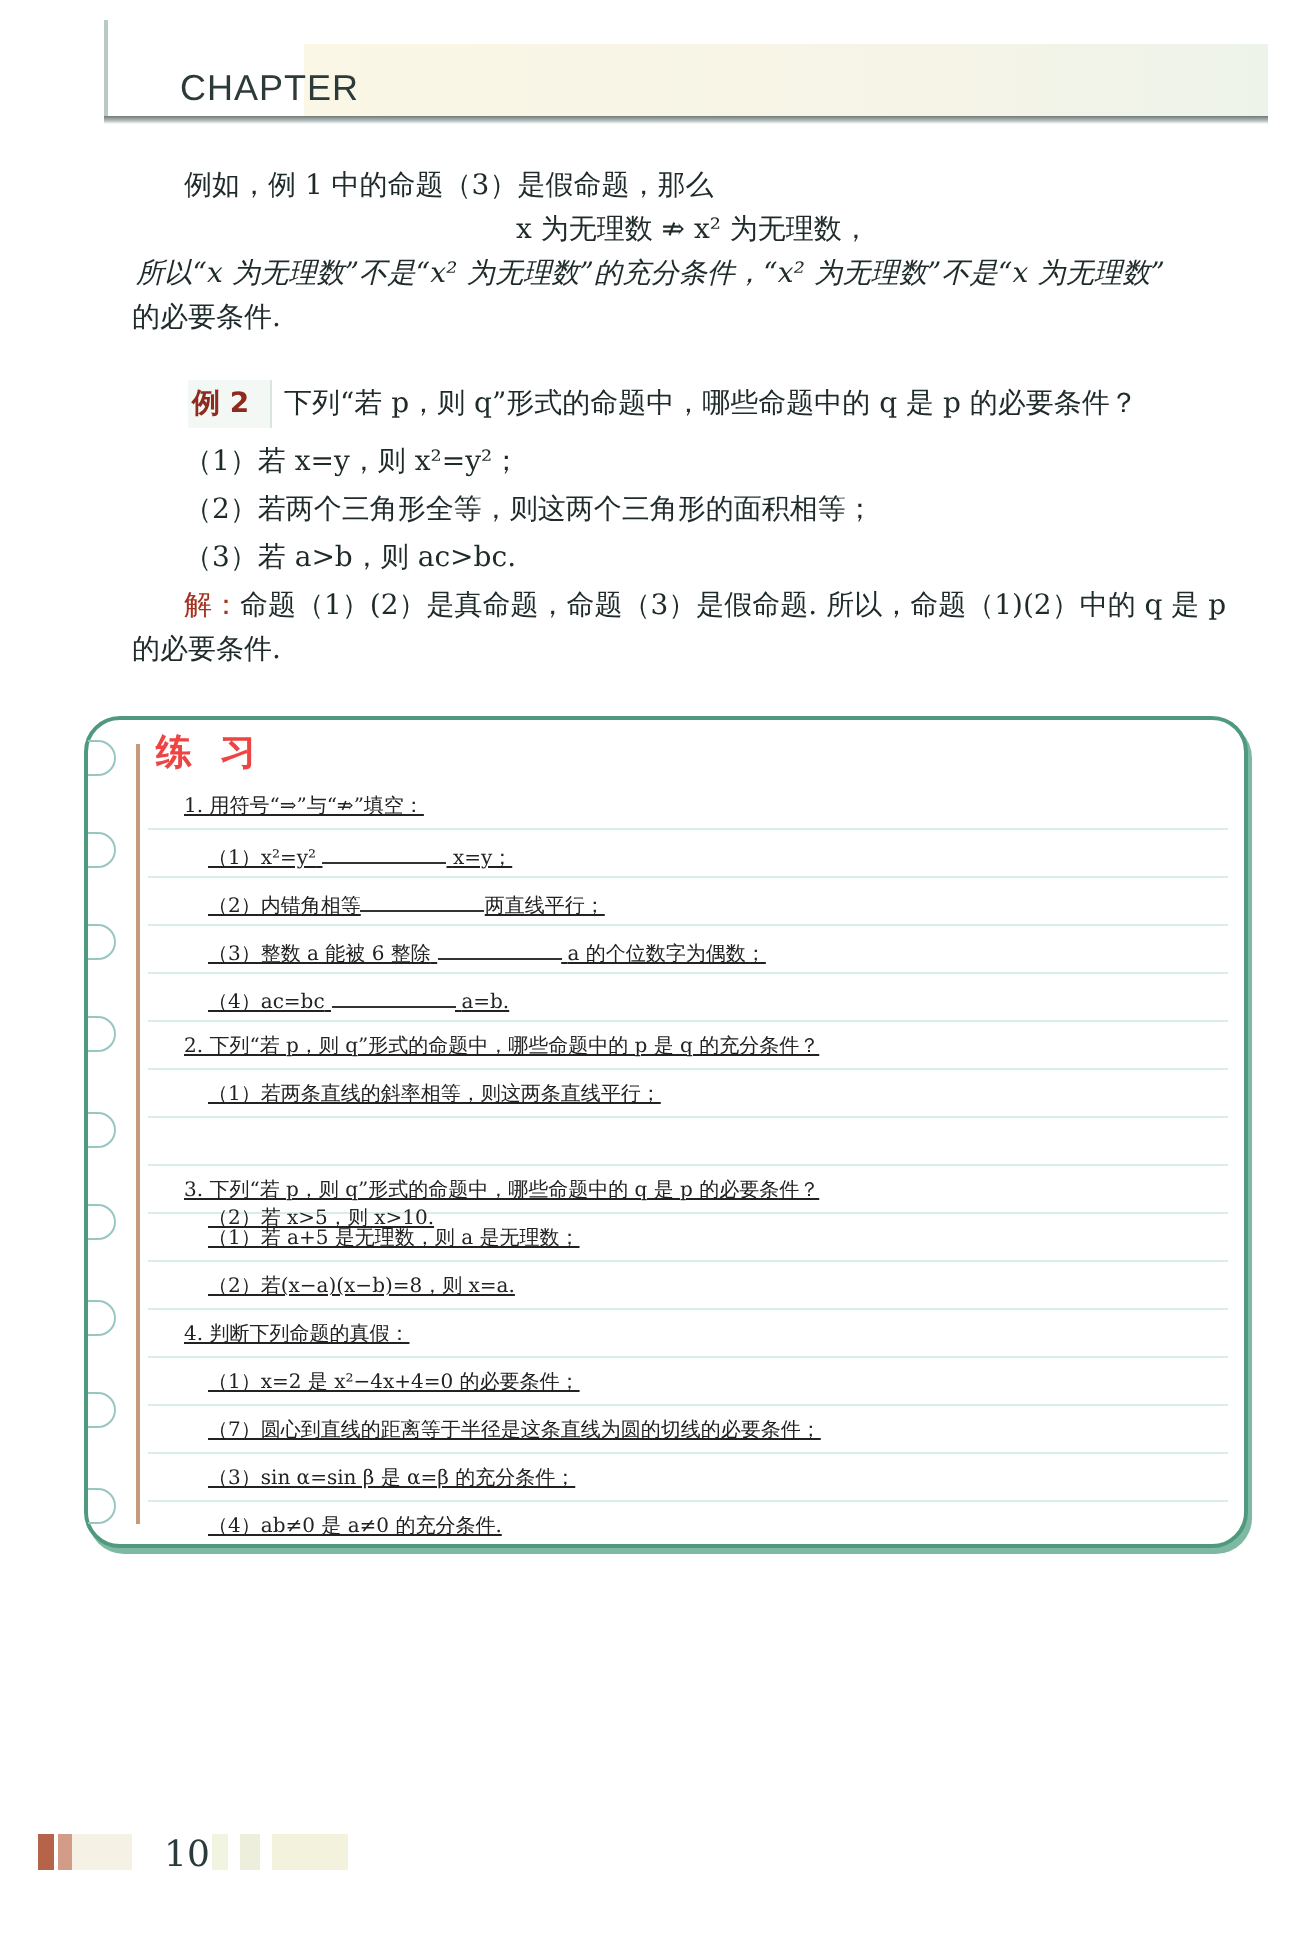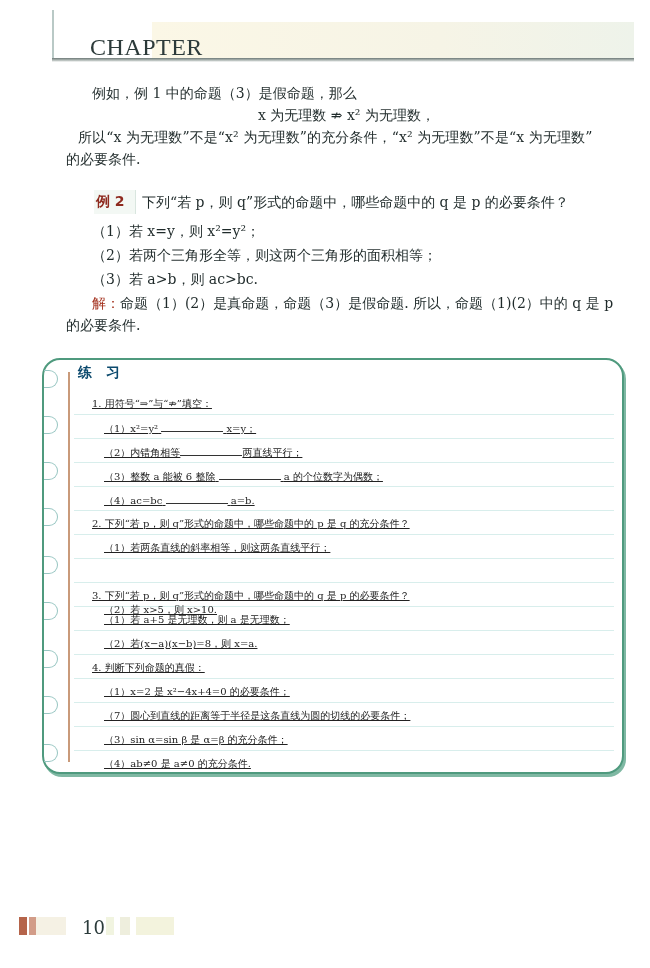--- a/index.html
+++ b/index.html
@@ -7,22 +7,22 @@
   body { position: relative; font-family: "DejaVu Serif", "Liberation Serif", serif; color: #1f2a2a; }
 
   
   .header { position: absolute; left: 52px; top: 10px; width: 582px; height: 50px; }
   .header-left-rule { position: absolute; left: 0; top: 0; width: 2px; height: 48px; background: #b9c9c6; }
   .header-white { position: absolute; left: 2px; top: 0; width: 100px; height: 48px; background: #ffffff; }
   .header-band { position: absolute; left: 100px; top: 12px; width: 482px; height: 36px;
     background: linear-gradient(90deg, #fbf7e6 0%, #f6f4e6 60%, #eef3ea 100%); }
   .header-shadow { position: absolute; left: 0; top: 48px; width: 582px; height: 4px;
     background: linear-gradient(180deg, #6e7a78 0%, #b8c0bd 60%, rgba(255,255,255,0) 100%); }
-  .chapter-label { position: absolute; left: 38px; top: 24px; font-family: Liberation Serif, serif;
-    font-size: 24px; color: #2c3a3a; letter-spacing: 0.5px; }
+  .chapter-label { position: absolute; left: 38px; top: 24px; font-family: Liberation Sans, sans-serif;
+    font-size: 18px; color: #2c3a3a; letter-spacing: 0.5px; }
   .header-title { position: absolute; left: 200px; top: 27px; font-family: "DejaVu Sans", sans-serif;
     font-size: 12.5px; font-weight: bold; font-style: italic; color: #222; letter-spacing: 0.3px; white-space: nowrap; }
   .header-title .sp { display: inline-block; width: 12px; }
 
   
   .line { position: absolute; font-size: 14px; line-height: 18px; white-space: nowrap; color: #1f2a2a; }
   .red { color: #a4321f; }
   .ex-label { position: absolute; left: 94px; top: 190px; width: 42px; height: 24px;
     background: #f3f8f4; border-right: 1px solid #d9e6df; }
   .ex-label span { position: absolute; left: 2px; top: 3px; font-family: "DejaVu Sans", sans-serif; font-weight: bold;
@@ -30,42 +30,42 @@
 
   
   .ex-box { position: absolute; left: 42px; top: 358px; width: 582px; height: 416px;
     border: 2px solid #4f9a7e; border-radius: 18px; background: #ffffff;
     box-shadow: 2px 3px 0 #7fb8a3; }
   .ex-margin { position: absolute; left: 68px; top: 372px; width: 1.5px; height: 390px; background: #c99a7a; }
   .ring { position: absolute; left: 44px; width: 14px; height: 18px;
     border: 1.5px solid #98c6c2; border-left: none; border-radius: 0 10px 10px 0; background: transparent; }
   .rule { position: absolute; left: 74px; width: 540px; height: 1px; background: #d8eeec; }
   .ex-title { position: absolute; left: 78px; top: 364px; font-family: "DejaVu Sans", sans-serif; font-weight: bold;
-    font-size: 14px; color: #0c4a6e; letter-spacing: 14px; }
+    font-size: 18px; color: #ef4444; letter-spacing: 14px; }
   .ex-line { position: absolute; font-size: 10px; line-height: 16px; white-space: nowrap; color: #222; text-decoration: underline; }
   .blank { display: inline-block; width: 62px; border-bottom: 1px solid #333; height: 12px; vertical-align: baseline; }
 
   
   .footer-block { position: absolute; top: 917px; height: 18px; }
   .page-num { position: absolute; left: 82px; top: 917px; font-size: 18px; color: #2b3b3b; }
 </style>
 </head>
 <body>
 
 <div class="header">
   <div class="header-left-rule"></div>
   <div class="header-white"></div>
   <div class="header-band"></div>
   <div class="header-shadow"></div>
   <div class="chapter-label">CHAPTER</div>
 </div>
 
 <div class="line" style="left:92px; top:84px;">例如，例 1 中的命题（3）是假命题，那么</div>
 <div class="line" style="left:258px; top:106px;">x 为无理数 ⇏ x² 为无理数，</div>
-<div class="line" style="left:78px; top:128px; letter-spacing:0.1px;">所以“x 为无理数”不是“x² 为无理数”的充分条件，“x² 为无理数”不是“x 为无理数”</div>
+<div class="line" style="left:68px; top:128px; letter-spacing:0.1px;font-style:italic;">所以“x 为无理数”不是“x² 为无理数”的充分条件，“x² 为无理数”不是“x 为无理数”</div>
 <div class="line" style="left:66px; top:150px;">的必要条件.</div>
 
 <div class="ex-label">
   <span>例 2</span>
 </div>
 <div class="line" style="left:142px; top:193px;">下列“若 p，则 q”形式的命题中，哪些命题中的 q 是 p 的必要条件？</div>
 <div class="line" style="left:92px; top:222px;">（1）若 x=y，则 x²=y²；</div>
 <div class="line" style="left:92px; top:246px;">（2）若两个三角形全等，则这两个三角形的面积相等；</div>
 <div class="line" style="left:92px; top:270px;text-align:right;">（3）若 a&gt;b，则 ac&gt;bc.</div>
 <div class="line" style="left:92px; top:294px;">

